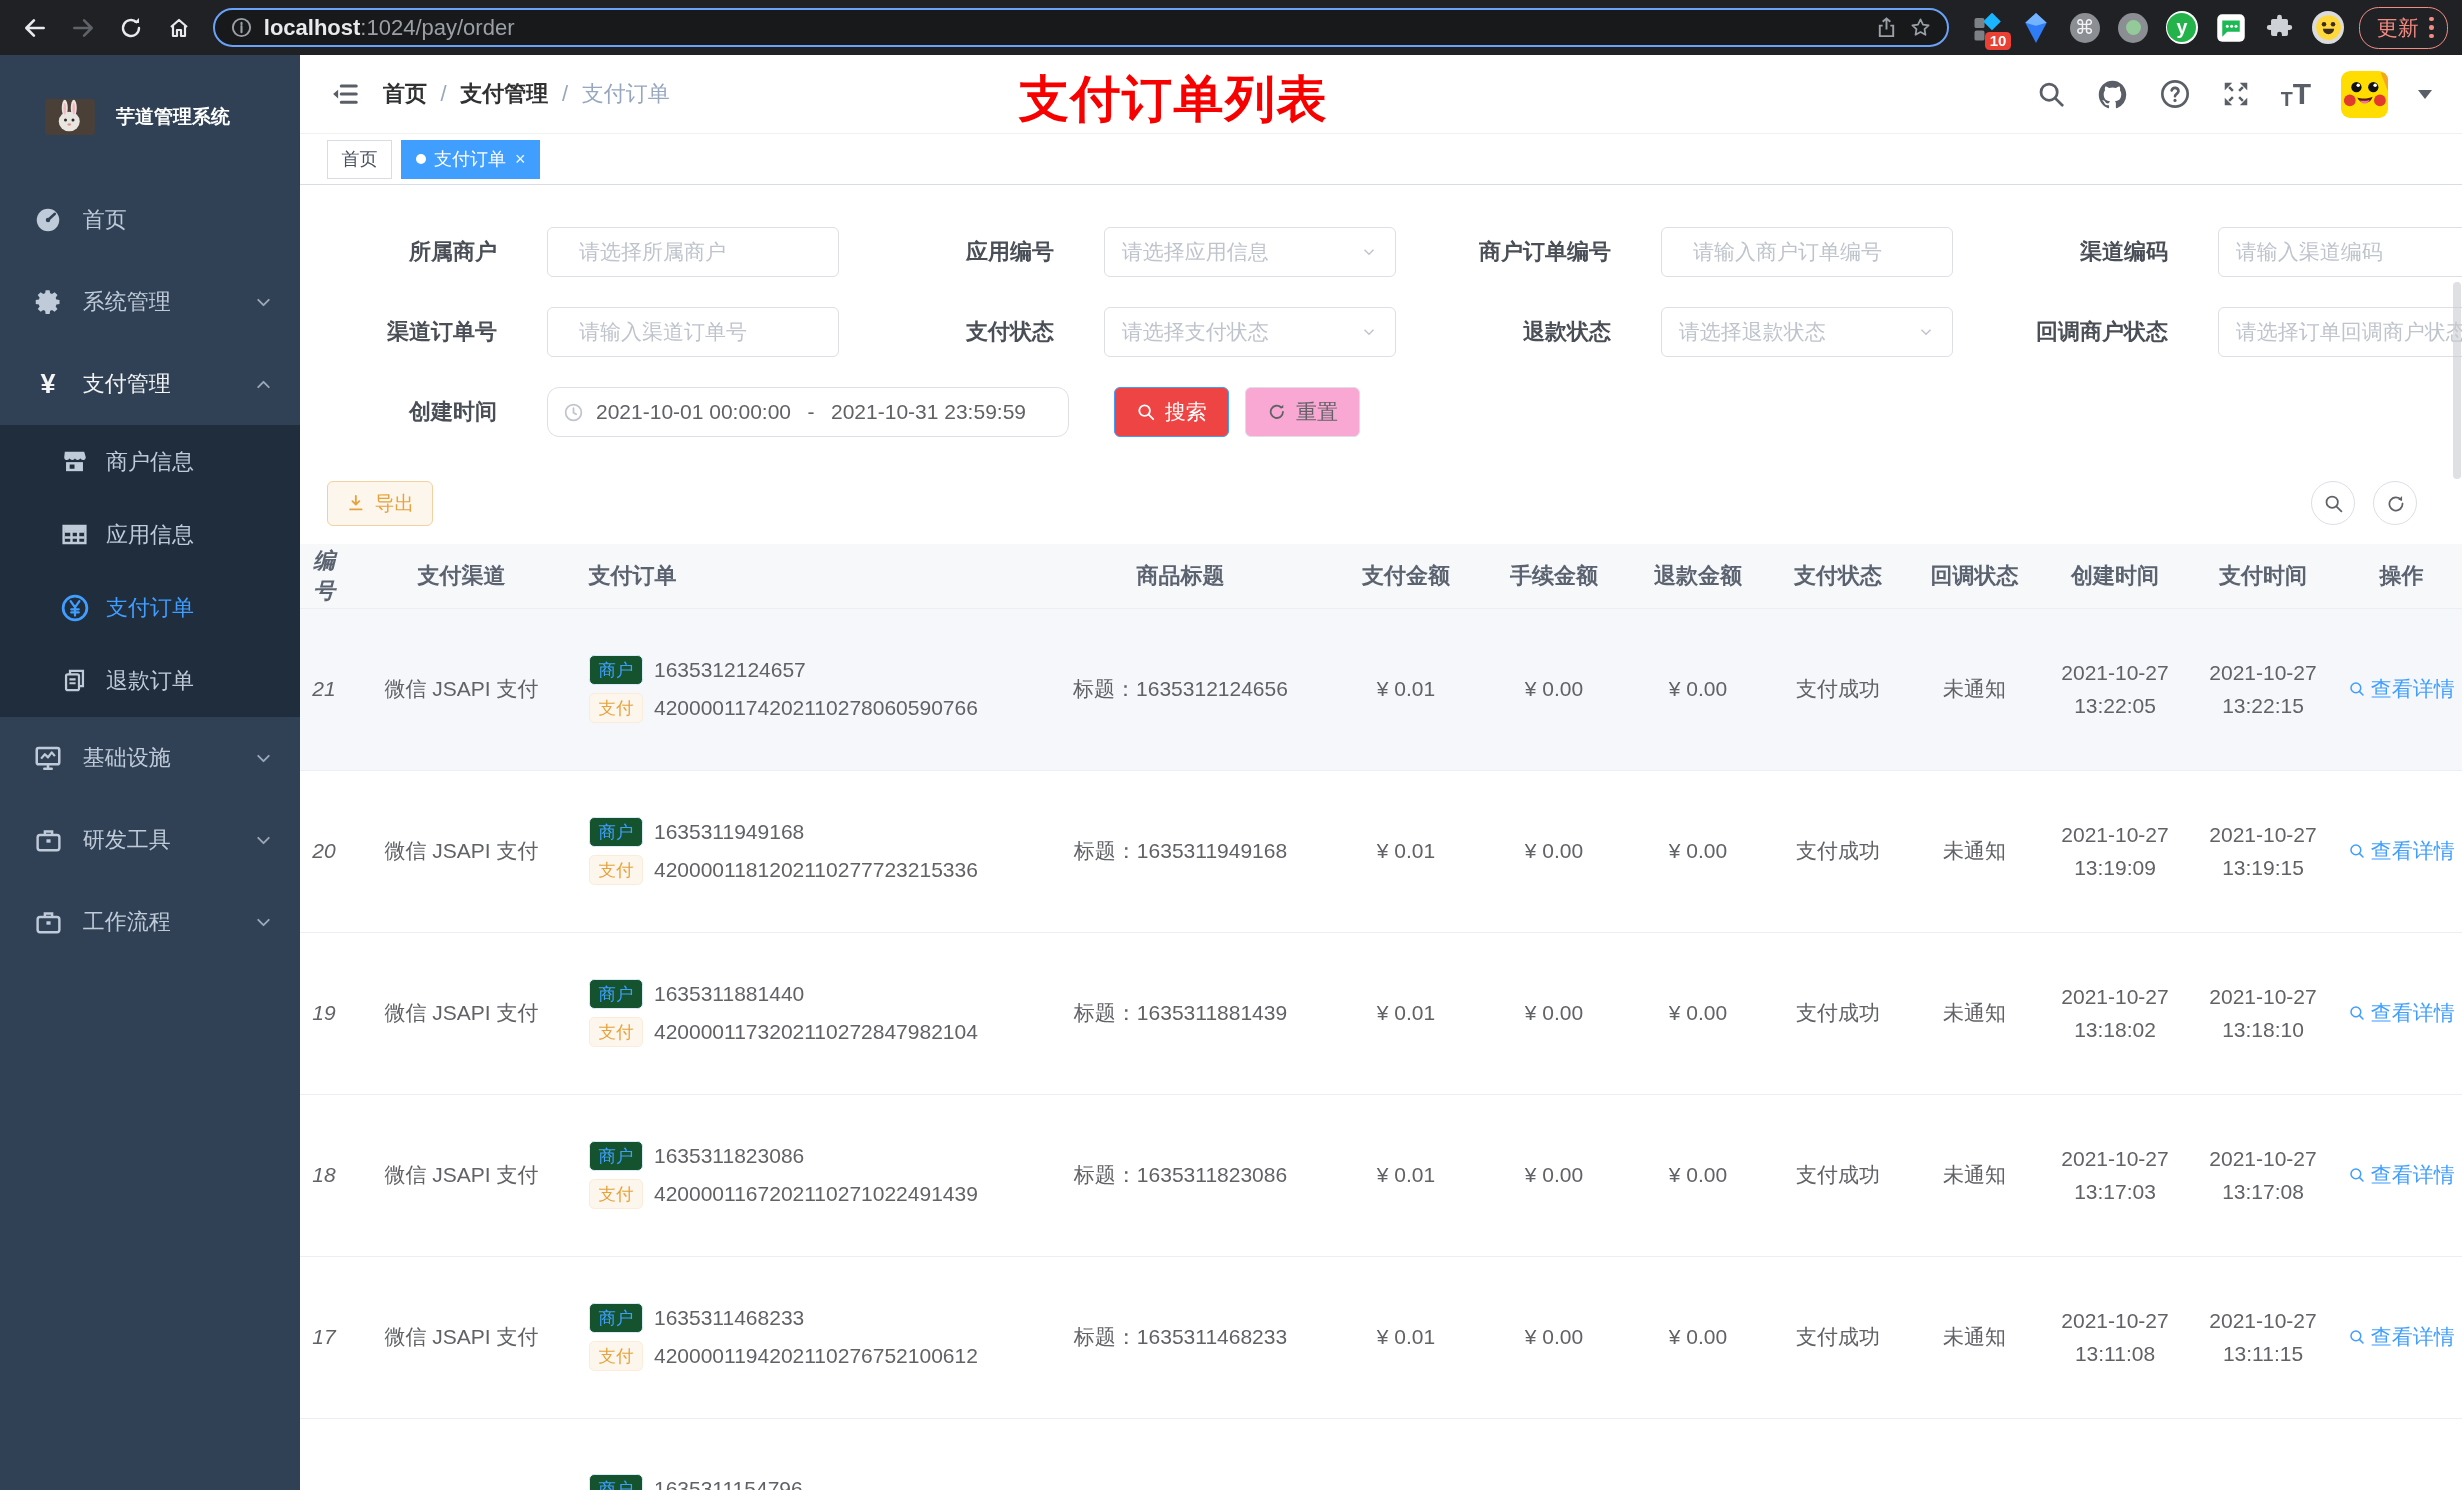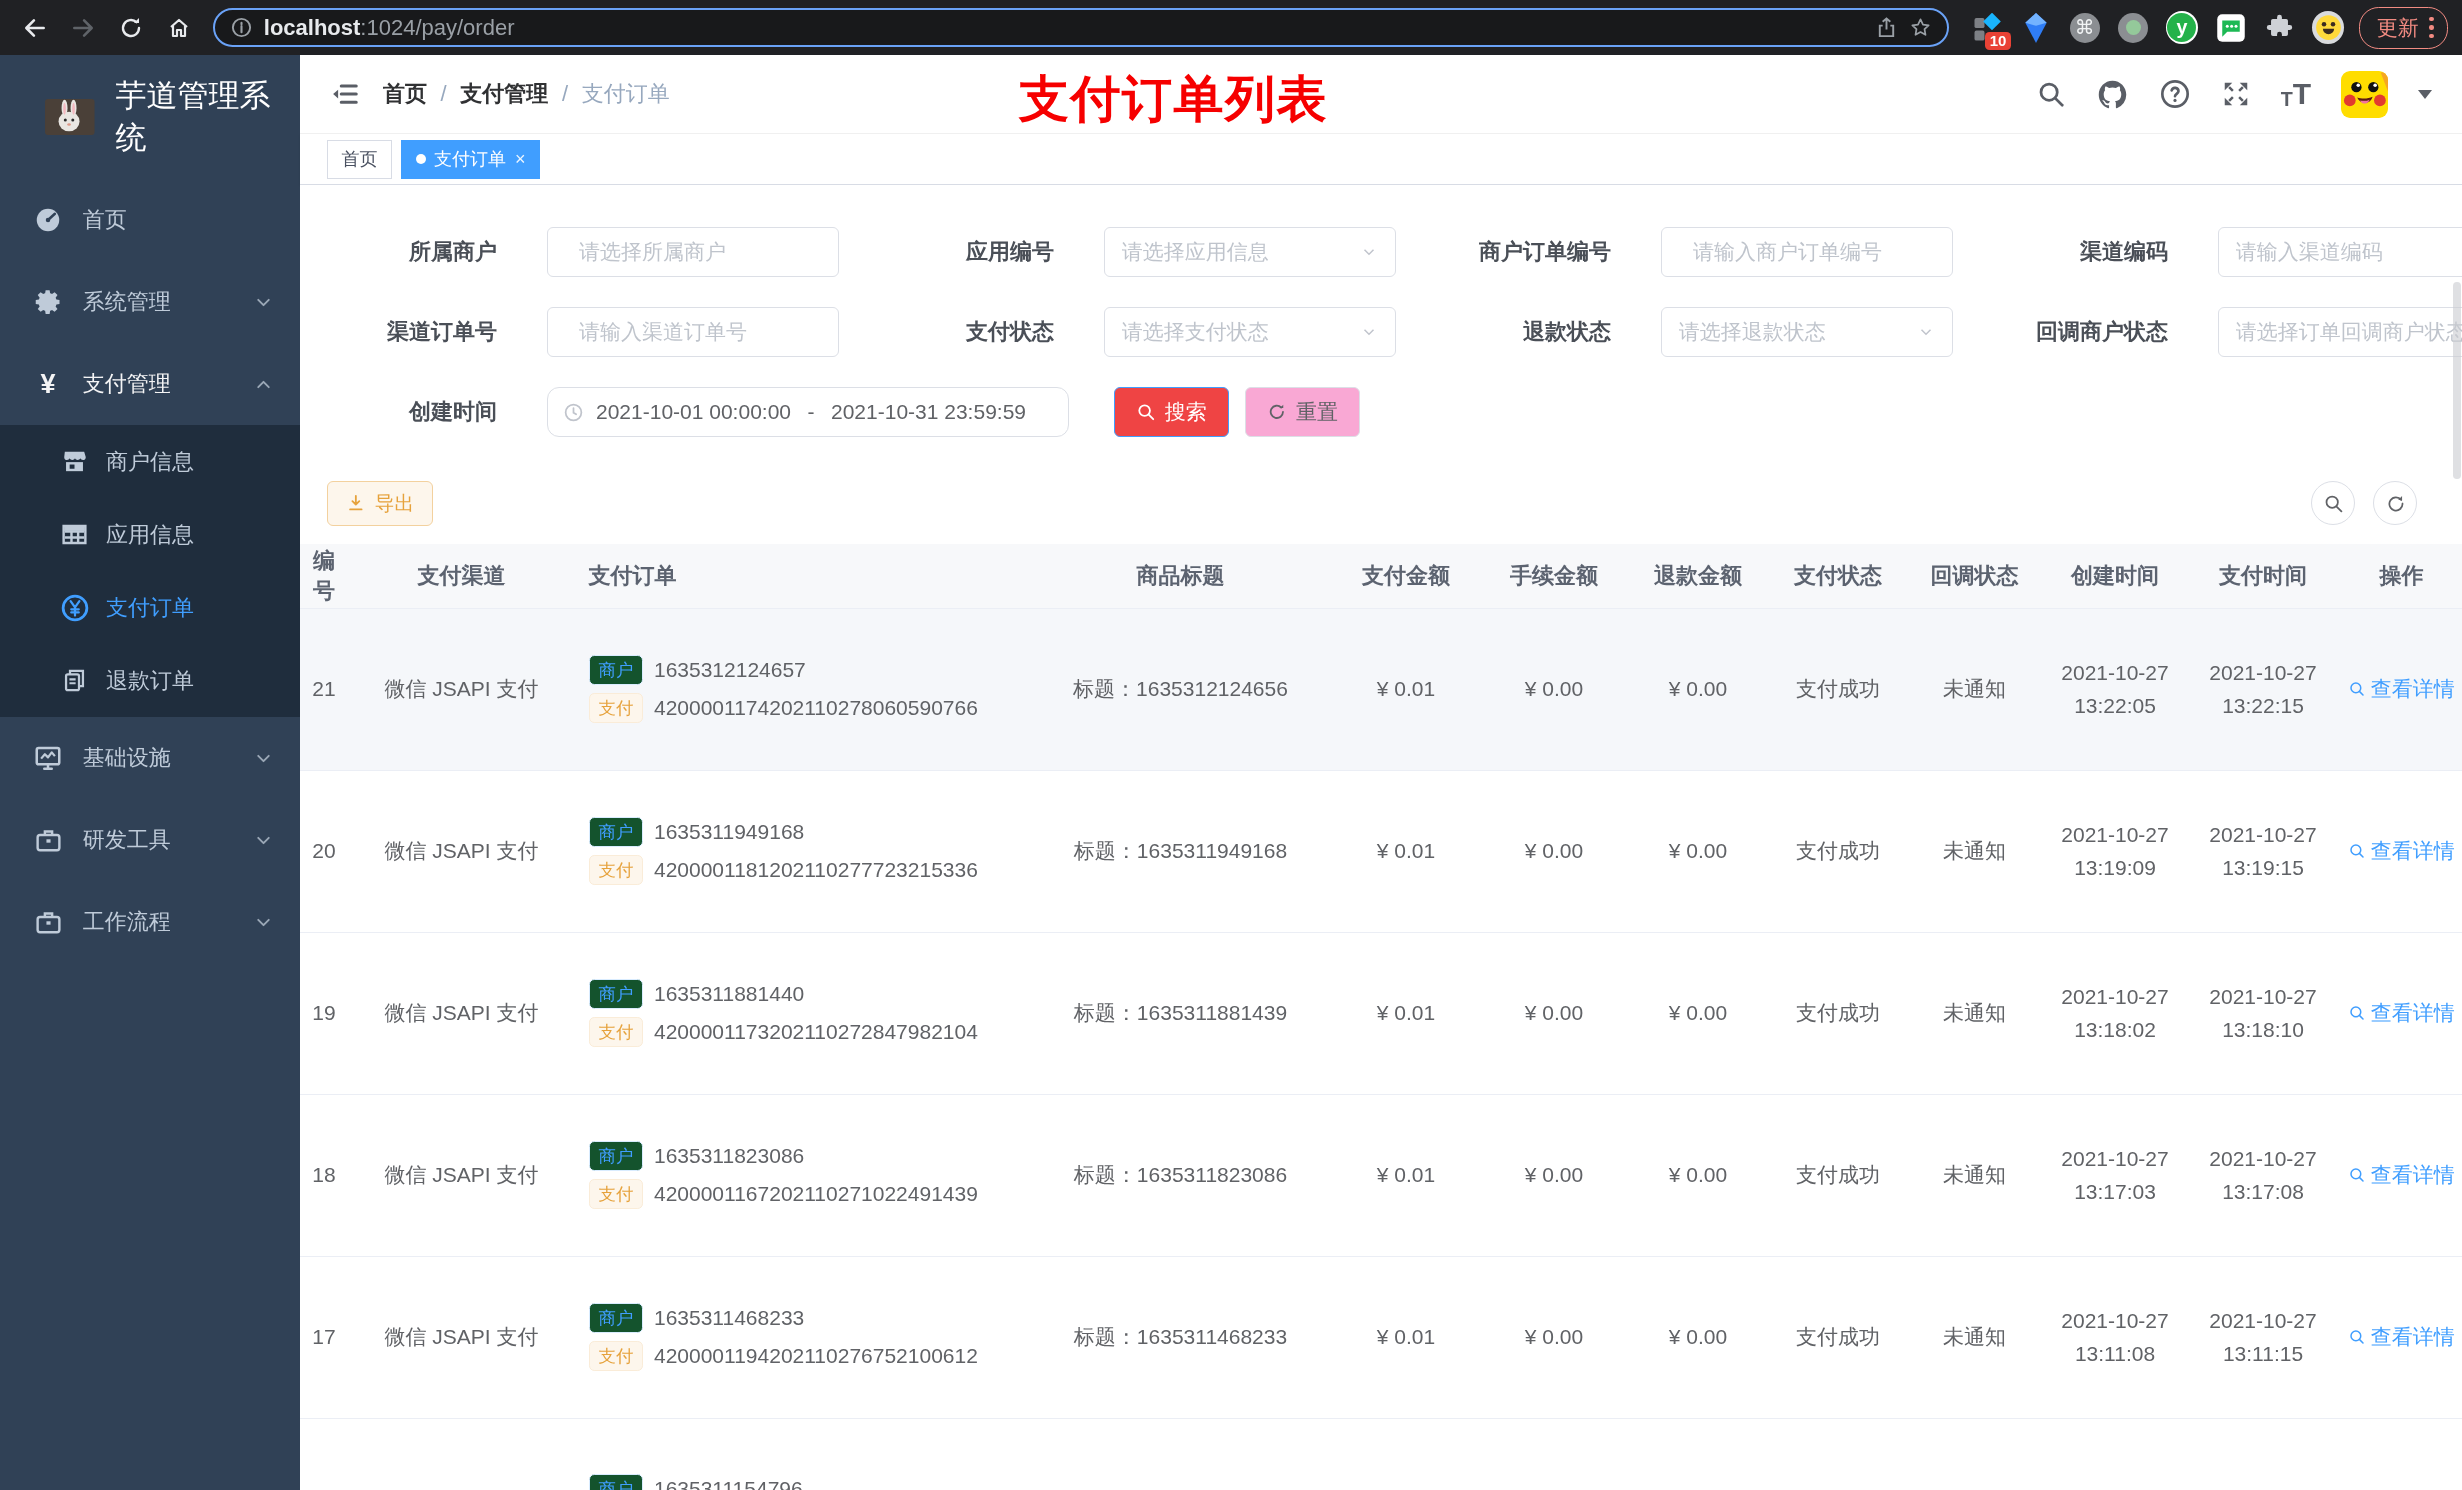--- a/index.html
+++ b/index.html
@@ -31,21 +31,21 @@
     color:#f28b82; font-size:21px; padding:6px 10.6px 6px 16.7px; flex:none; }
   .kebab { display:flex; flex-direction:column; gap:3.8px; padding:0 3px; }
   .kebab i { width:4.5px; height:4.5px; border-radius:50%; background:#f28b82; }
 
   
   .layout { display:flex; height:1436px; }
 
   
   .sidebar { width:300px; flex:none; background:#304156; color:#bfcbd9; overflow:hidden; }
   .logo-row { height:124px; display:flex; align-items:center; padding-left:45px; gap:21px; }
-  .logo-title { color:#fff; font-size:31px; font-weight:normal; }
+  .logo-title { color:#fff; font-size:19px; font-weight:bold; }
   .m-item { height:82px; display:flex; align-items:center; padding:0 26px 0 30px; font-size:22px; cursor:pointer; }
   .m-item .mi { width:36px; display:flex; justify-content:center; margin-right:16.7px; flex:none; }
   .m-item .lbl { flex:1; }
   .m-item .chev { color:#9aa7b6; }
   .m-item.active-parent { color:#f4f4f5; }
   .submenu { background:#1f2d3d; }
   .s-item { height:73px; display:flex; align-items:center; padding-left:58px; font-size:22px; cursor:pointer; color:#bfcbd9; }
   .s-item .mi { width:33px; display:flex; justify-content:center; margin-right:15px; flex:none; }
   .s-item.active { color:#409eff; }
   .yen-glyph { font-size:27px; font-weight:bold; line-height:1; }
@@ -102,21 +102,21 @@
 
   
   .table { margin-top:18px; }
   .tr { display:flex; align-items:center; border-bottom:0.8px solid #ebeef5; }
   .tr.thead { background:#f7f8fa; height:65px; border-bottom:0.8px solid #ebeef5; }
   .tr.body-row { height:162px; background:#fff; }
   .tr.body-row.hover { background:#f5f7fa; }
   .tr.partial { height:85px; align-items:flex-start; padding-top:48px; border-bottom:none; }
   .td,.th { font-size:21px; color:#606266; text-align:center; flex:none; padding:0 4.5px; overflow:hidden; }
   .th { color:#5c6370; font-weight:bold; font-size:22px; }
-  .c1{width:48px;} .c2{width:227px;} .c3{width:454px; text-align:left; padding-left:13.6px;}
+  .c1{width:48px;font-style:italic;} .c2{width:227px;} .c3{width:454px; text-align:left; padding-left:13.6px;}
   .c4{width:303px;} .c5{width:148px;} .c6{width:148px;} .c7{width:140px;} .c8{width:140px;}
   .c9{width:133px;} .c10{width:148px;} .c11{width:148px;} .c12{width:129px;}
   .order-line { display:flex; align-items:center; gap:10.6px; margin:7.6px 0; }
   .badge { font-size:17.4px; padding:3.8px 9px; border-radius:5.3px; line-height:1.2; flex:none; }
   .badge.merchant { background:#14532d; color:#409eff; border:0.8px solid #d9ecff; }
   .badge.pay { background:#fdf6ec; color:#e6a23c; border:0.8px solid #faecd8; }
   .order-no { white-space:nowrap; }
   .time-cell div { line-height:1.6; }
   .view-link { color:#409eff; display:inline-flex; align-items:center; gap:4.5px; cursor:pointer; font-size:21px; }
 

